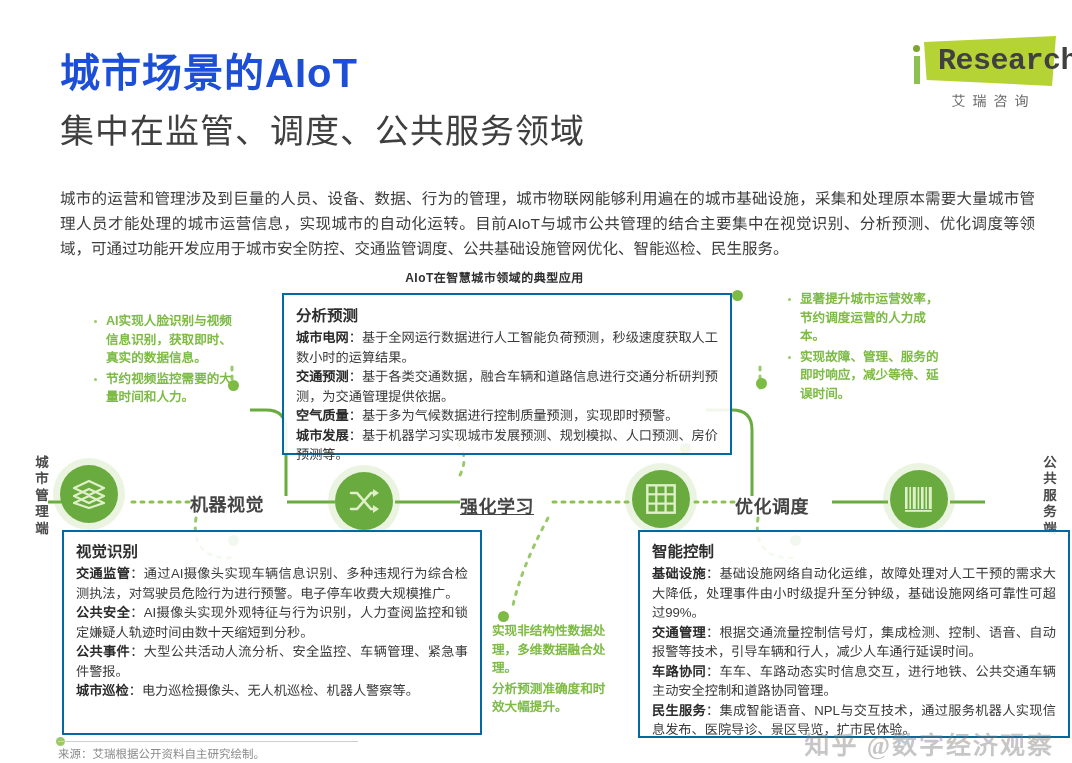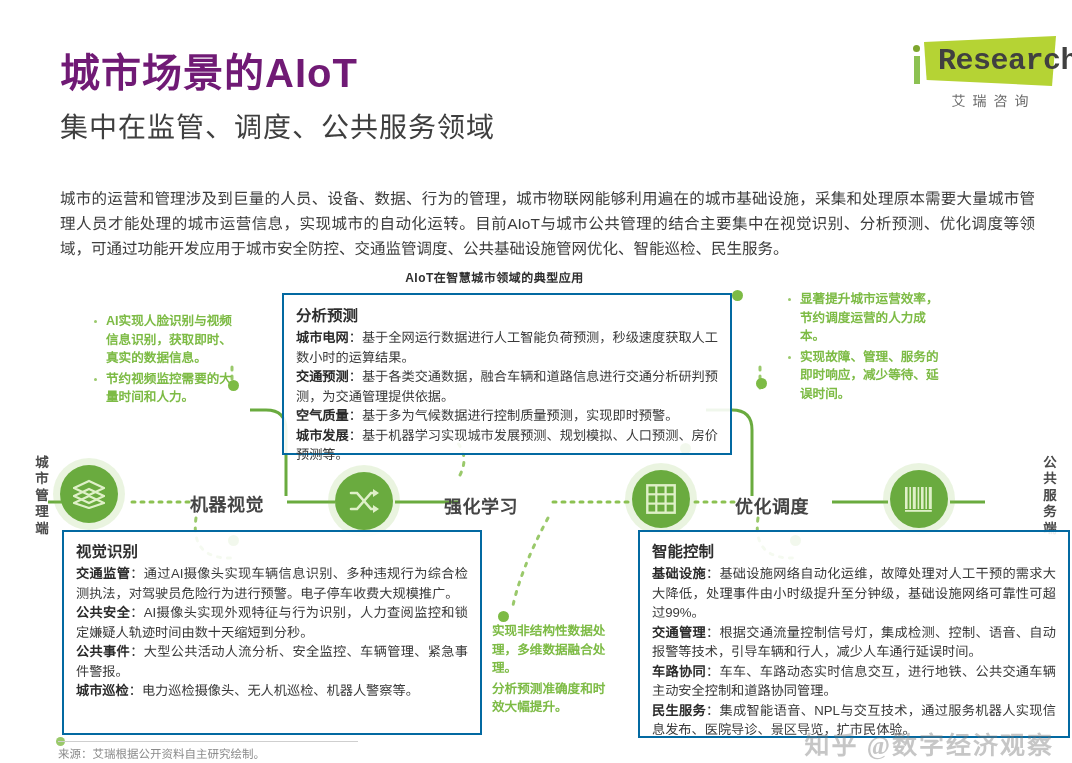--- a/index.html
+++ b/index.html
@@ -11,27 +11,27 @@
     color:#3a3a3a;
     overflow:hidden;
     position:relative;
   }
   #page{position:relative;width:1072px;height:763px;overflow:hidden;}
 
   
   .title-main{
     position:absolute;left:60px;top:52px;
     font-size:40px;font-weight:700;letter-spacing:1px;
-    color:#701a75;
+    color:#1d4ed8;
     line-height:1.05;
     white-space:nowrap;
   }
   .title-sub{
     position:absolute;left:60px;top:112px;
-    font-size:28px;font-weight:400;letter-spacing:1px;
+    font-size:34px;font-weight:400;letter-spacing:1px;
     color:#3f3f3f;
     line-height:1.15;
     white-space:nowrap;
   }
   .intro{
     position:absolute;left:60px;top:186px;width:975px;
     font-size:15.5px;line-height:25px;color:#3c3c3c;
     text-align:justify;
   }
 
@@ -216,21 +216,21 @@
   <div class="node" style="left:335px;top:472px;">
     <span>
       <svg width="30" height="26" viewBox="0 0 30 26">
         <path d="M2 5 H8 L15 13 L22 21 H27" fill="none" stroke="#dff0c8" stroke-width="2.6" stroke-linecap="round"></path>
         <path d="M2 21 H8 L15 13 L22 5 H27" fill="none" stroke="#dff0c8" stroke-width="2.6" stroke-linecap="round"></path>
         <polygon points="24,1 30,5 24,9" fill="#dff0c8"></polygon>
         <polygon points="24,17 30,21 24,25" fill="#dff0c8"></polygon>
       </svg>
     </span>
   </div>
-  <div class="node-label" style="left:444px;top:492px;">强化学习</div>
+  <div class="node-label" style="left:460px;top:492px;text-decoration:underline;">强化学习</div>
 
   <div class="node" style="left:632px;top:470px;">
     <span>
       <svg width="30" height="30" viewBox="0 0 30 30">
         <rect x="1.3" y="1.3" width="27.4" height="27.4" fill="none" stroke="#dff0c8" stroke-width="2.4"></rect>
         <line x1="10.3" y1="1.3" x2="10.3" y2="28.7" stroke="#dff0c8" stroke-width="2.2"></line>
         <line x1="19.6" y1="1.3" x2="19.6" y2="28.7" stroke="#dff0c8" stroke-width="2.2"></line>
         <line x1="1.3" y1="10.3" x2="28.7" y2="10.3" stroke="#dff0c8" stroke-width="2.2"></line>
         <line x1="1.3" y1="19.6" x2="28.7" y2="19.6" stroke="#dff0c8" stroke-width="2.2"></line>
       </svg>

